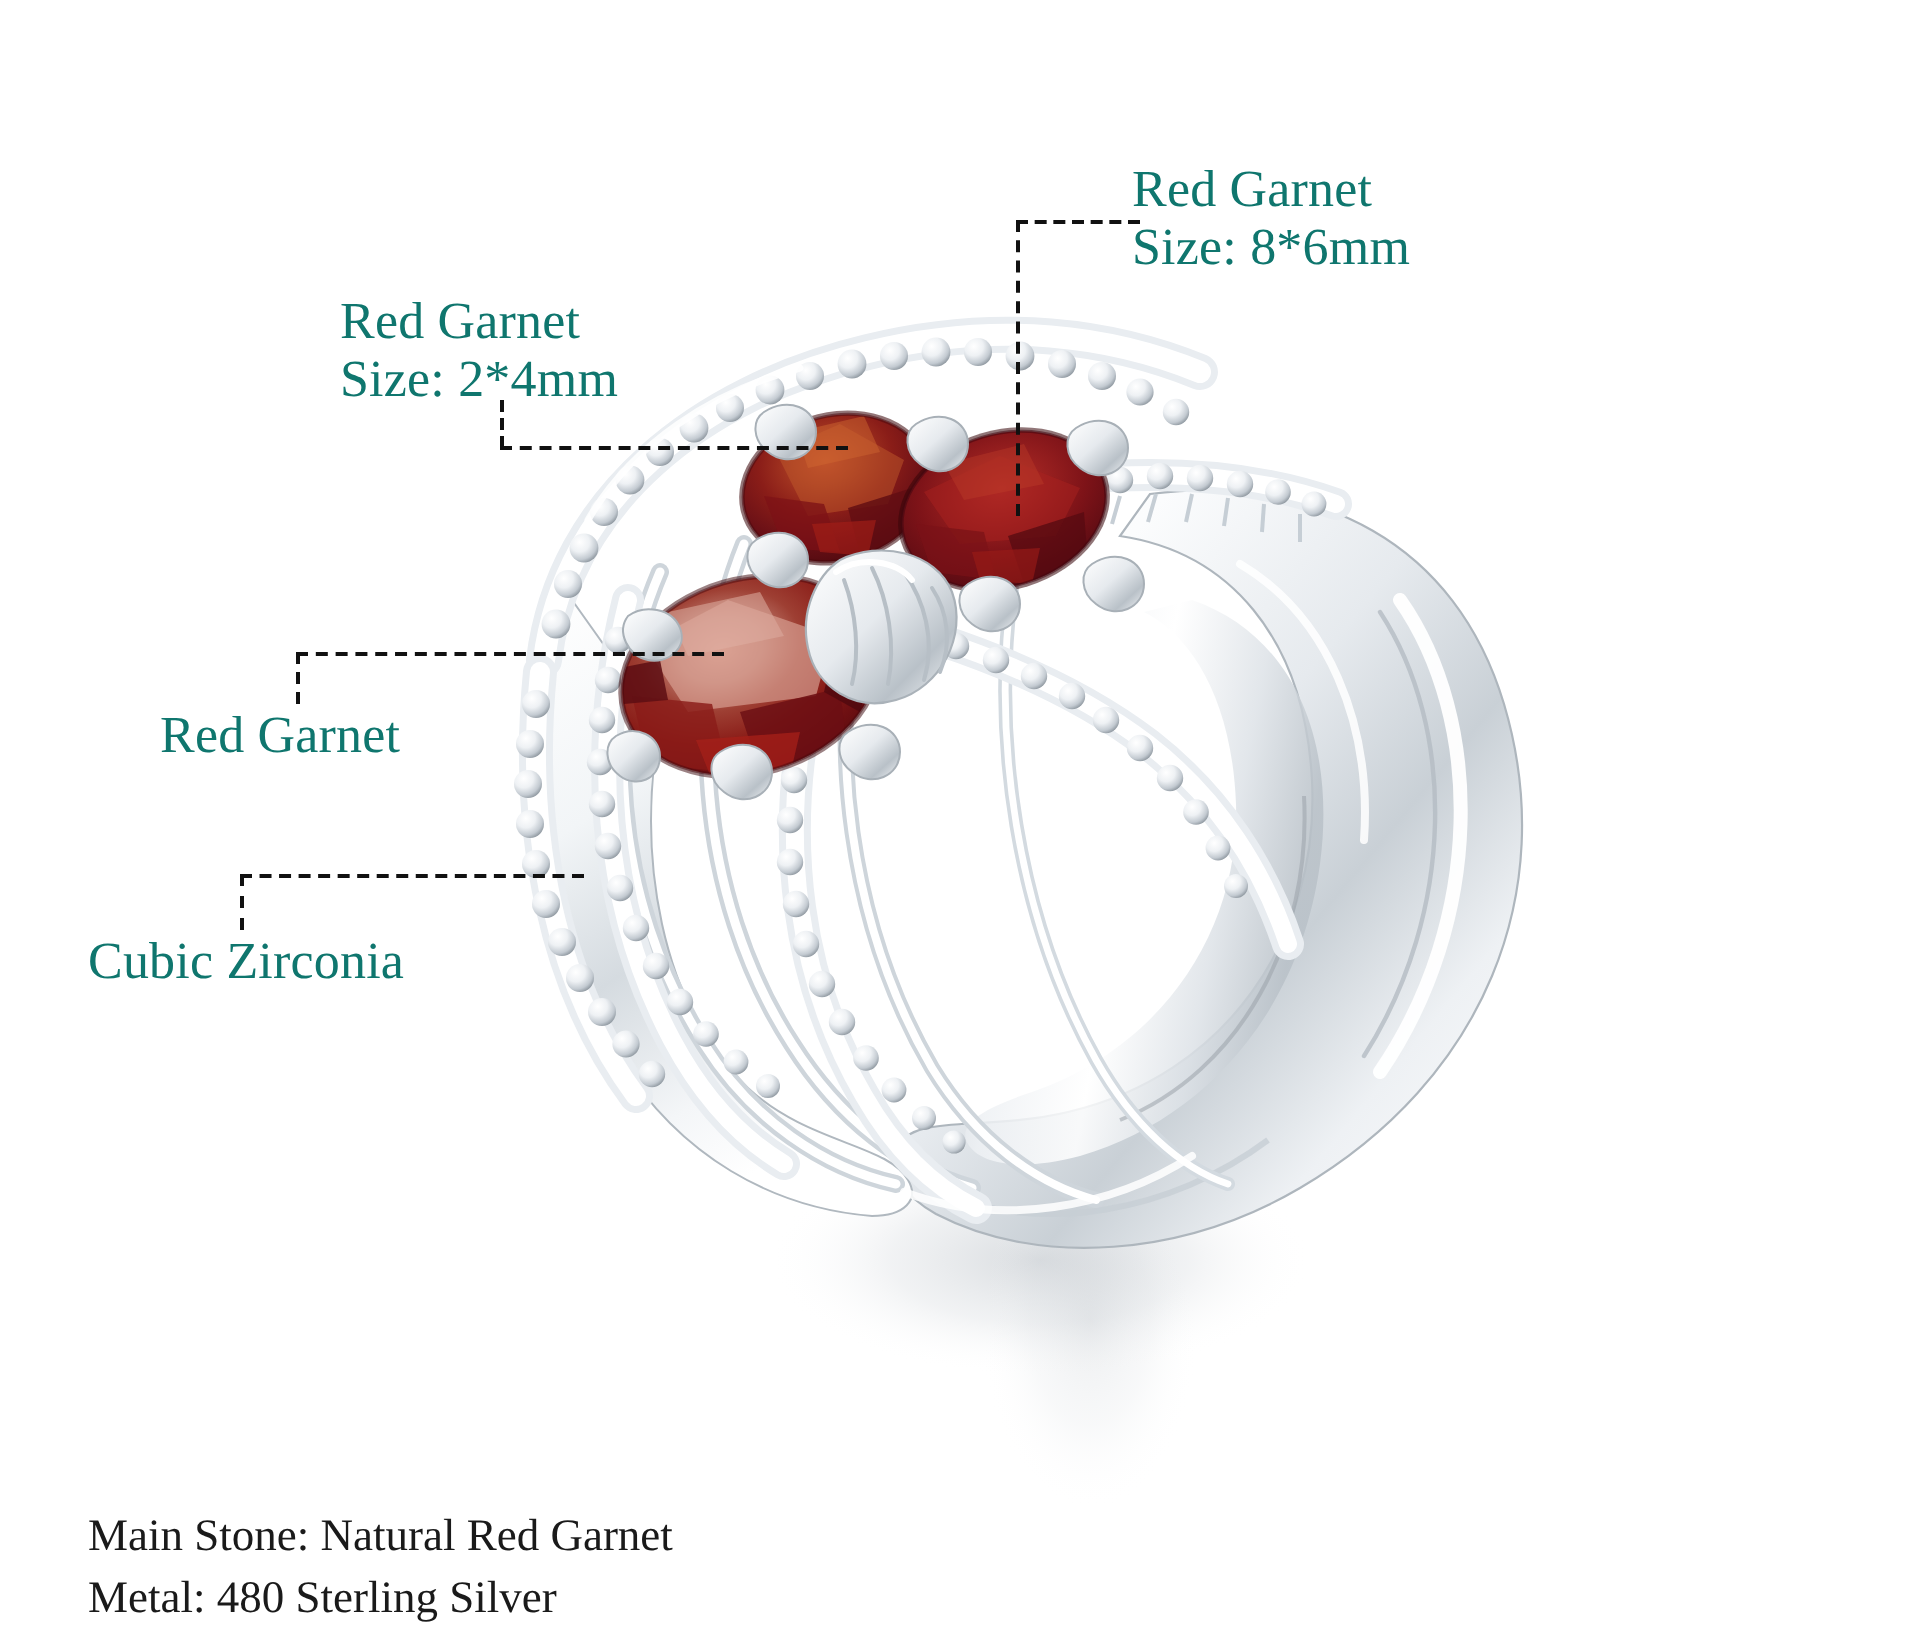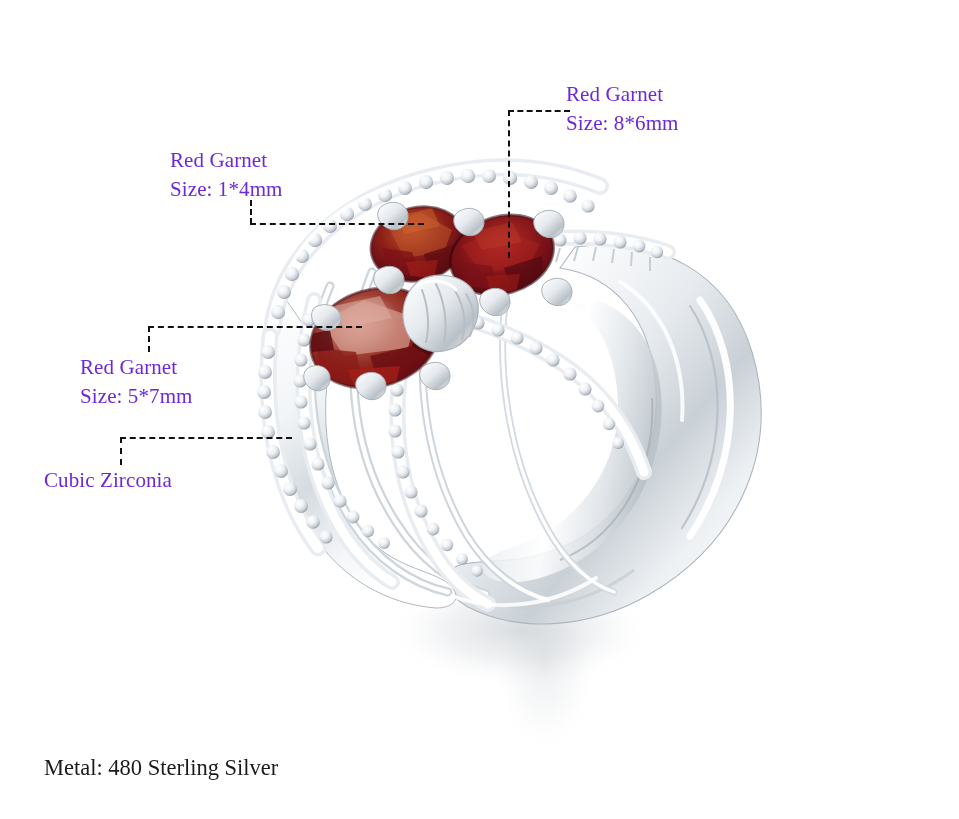--- a/index.html
+++ b/index.html
@@ -15,22 +15,22 @@
     position: relative;
     width: 959px;
     height: 819px;
     background: #ffffff;
     overflow: hidden;
   }
 
   
   .callout {
     position: absolute;
-    color: #6d28d9;
-    font-size: 21px;
+    color: #0f766e;
+    font-size: 26px;
     line-height: 29px;
     white-space: nowrap;
     letter-spacing: 0.1px;
   }
   .callout .ln { display: block; }
 
   #callout-garnet-46 { left: 566px; top: 80px; text-align: left; }
   #callout-garnet-44 { left: 170px; top: 146px; text-align: left; }
   #callout-garnet-57 { left: 80px;  top: 353px; text-align: left; }
   #callout-cz        { left: 44px;  top: 466px; text-align: right; }
@@ -416,29 +416,29 @@
   <div class="leader leader-h" style="left:120px; top:437px; width:172px;"></div>
   <div class="leader leader-v" style="left:120px; top:437px; height:28px;"></div>
 
   <div class="callout" id="callout-garnet-46">
     <span class="ln">Red Garnet</span>
     <span class="ln">Size: 8*6mm</span>
   </div>
 
   <div class="callout" id="callout-garnet-44">
     <span class="ln">Red Garnet</span>
-    <span class="ln">Size: 1*4mm</span>
+    <span class="ln">Size: 2*4mm</span>
   </div>
 
   <div class="callout" id="callout-garnet-57">
     <span class="ln">Red Garnet</span>
-    <span class="ln">Size: 5*7mm</span>
   </div>
 
   <div class="callout" id="callout-cz">
     <span class="ln">Cubic Zirconia</span>
   </div>
 
   <div class="spec-block">
+    <div>Main Stone: Natural Red Garnet</div>
     <div>Metal: 480 Sterling Silver</div>
   </div>
 
 </div>
 
 </body></html>

